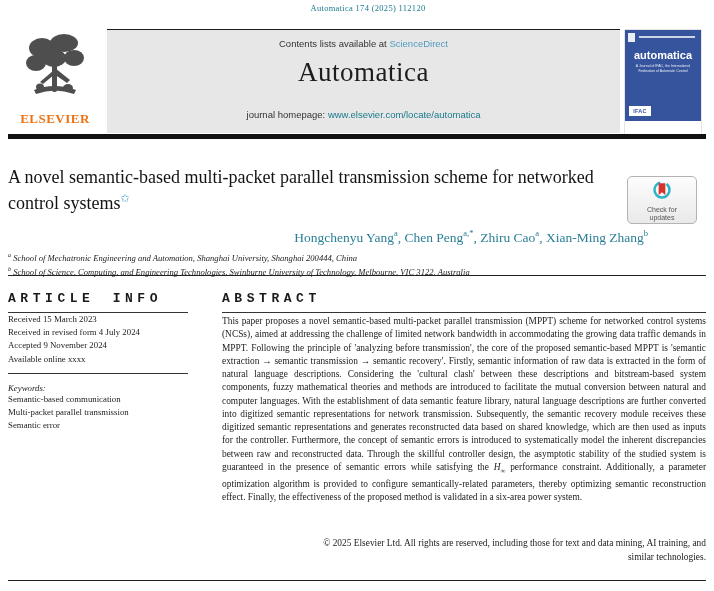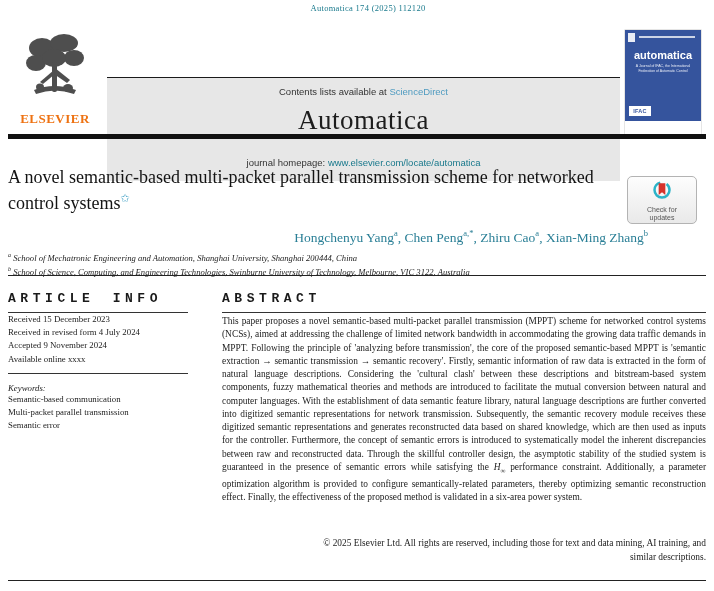--- a/index.html
+++ b/index.html
@@ -10,21 +10,21 @@
   .citation{position:absolute;top:3px;left:11px;width:714px;text-align:center;
             font-size:8.5px;color:#19798c;letter-spacing:.3px;}
 
   
   .elsevier{position:absolute;left:10px;top:30px;width:90px;height:103px;text-align:center;}
   .elsevier .tree{display:block;margin:0 auto;}
   .elsevier .word{font-family:Liberation Serif, serif;font-weight:bold;font-size:13px;
                   color:#ee7212;letter-spacing:.5px;margin-top:1px;}
 
   .headbox{position:absolute;left:107px;top:29px;width:513px;height:103px;
-           background:#e7e7e7;border-top:1.6px solid #1a1a1a;margin-top:48px;}
+           background:#e7e7e7;border-top:1.6px solid #1a1a1a;}
   .headbox .contents{position:absolute;top:8px;width:100%;text-align:center;
            font-family:"Liberation Sans",sans-serif;font-size:9.5px;color:#333;}
   .headbox .sd{color:#4f9bc0;}
   .headbox .jname{position:absolute;top:27px;width:100%;text-align:center;
            font-size:27px;color:#1d1d1d;letter-spacing:.5px;}
   .headbox .homepage{position:absolute;top:79px;width:100%;text-align:center;
            font-family:"Liberation Sans",sans-serif;font-size:9.5px;color:#333;}
   .headbox .url{color:#19798c;}
 
   .cover{position:absolute;left:625px;top:30px;width:76px;height:104px;background:#fff;
@@ -149,21 +149,21 @@
     <div><sup>b</sup><span> School of Science, Computing, and Engineering Technologies, Swinburne University of Technology, Melbourne, VIC 3122, Australia</span></div>
   </div>
 
   <div class="rule-thin-top"></div>
 
   <div class="col-left">
     <div class="sec-head">ARTICLE INFO</div>
     <div class="sec-rule"></div>
 
     <div class="info-lines">
-      <div>Received 15 December 2023</div>
+      <div>Received 15 March 2023</div>
       <div>Received in revised form 4 July 2024</div>
       <div>Accepted 9 November 2024</div>
       <div>Available online xxxx</div>
     </div>
     <div class="info-divider"></div>
 
     <div class="info-label">Keywords:</div>
     <div class="info-lines">
       <div>Semantic-based communication</div>
       <div>Multi-packet parallel transmission</div>
@@ -172,19 +172,19 @@
   </div>
 
   <div class="col-right">
     <div class="sec-head">ABSTRACT</div>
     <div class="sec-rule"></div>
 
     <p class="abstract-p"><span>This paper proposes a novel semantic-based multi-packet parallel transmission (MPPT) scheme for networked control systems (NCSs), aimed at addressing the challenge of limited network bandwidth in accommodating the growing data traffic demands in MPPT. Following the principle of 'analyzing before transmission', the core of the proposed semantic-based MPPT is 'semantic extraction → semantic transmission → semantic recovery'. Firstly, semantic information of raw data is extracted in the form of natural language descriptions. Considering the 'cultural clash' between these descriptions and bitstream-based system components, fuzzy mathematical theories and methods are introduced to facilitate the mutual conversion between natural and computer languages. With the establishment of data semantic feature library, natural language descriptions are further converted into digitized semantic representations for network transmission. Subsequently, the semantic recovery module receives these digitized semantic representations and generates reconstructed data based on shared knowledge, which are then used as inputs for the controller. Furthermore, the concept of semantic errors is introduced to systematically model the inherent discrepancies between raw and reconstructed data. Through the skillful controller design, the asymptotic stability of the studied system is guaranteed in the presence of semantic errors while satisfying the </span><span class="hsym">H</span><sub>∞</sub><span> performance constraint. Additionally, a parameter optimization algorithm is provided to configure semantically-related parameters, thereby optimizing semantic reconstruction effect. Finally, the effectiveness of the proposed method is validated in a six-area power system.</span></p>
 
     <div class="copyright">
       <div>© 2025 Elsevier Ltd. All rights are reserved, including those for text and data mining, AI training, and</div>
-      <div>similar descriptions.</div>
+      <div>similar technologies.</div>
     </div>
   </div>
 
   <div class="rule-thin-bottom"></div>
 
 </div>
 
 </body></html>

